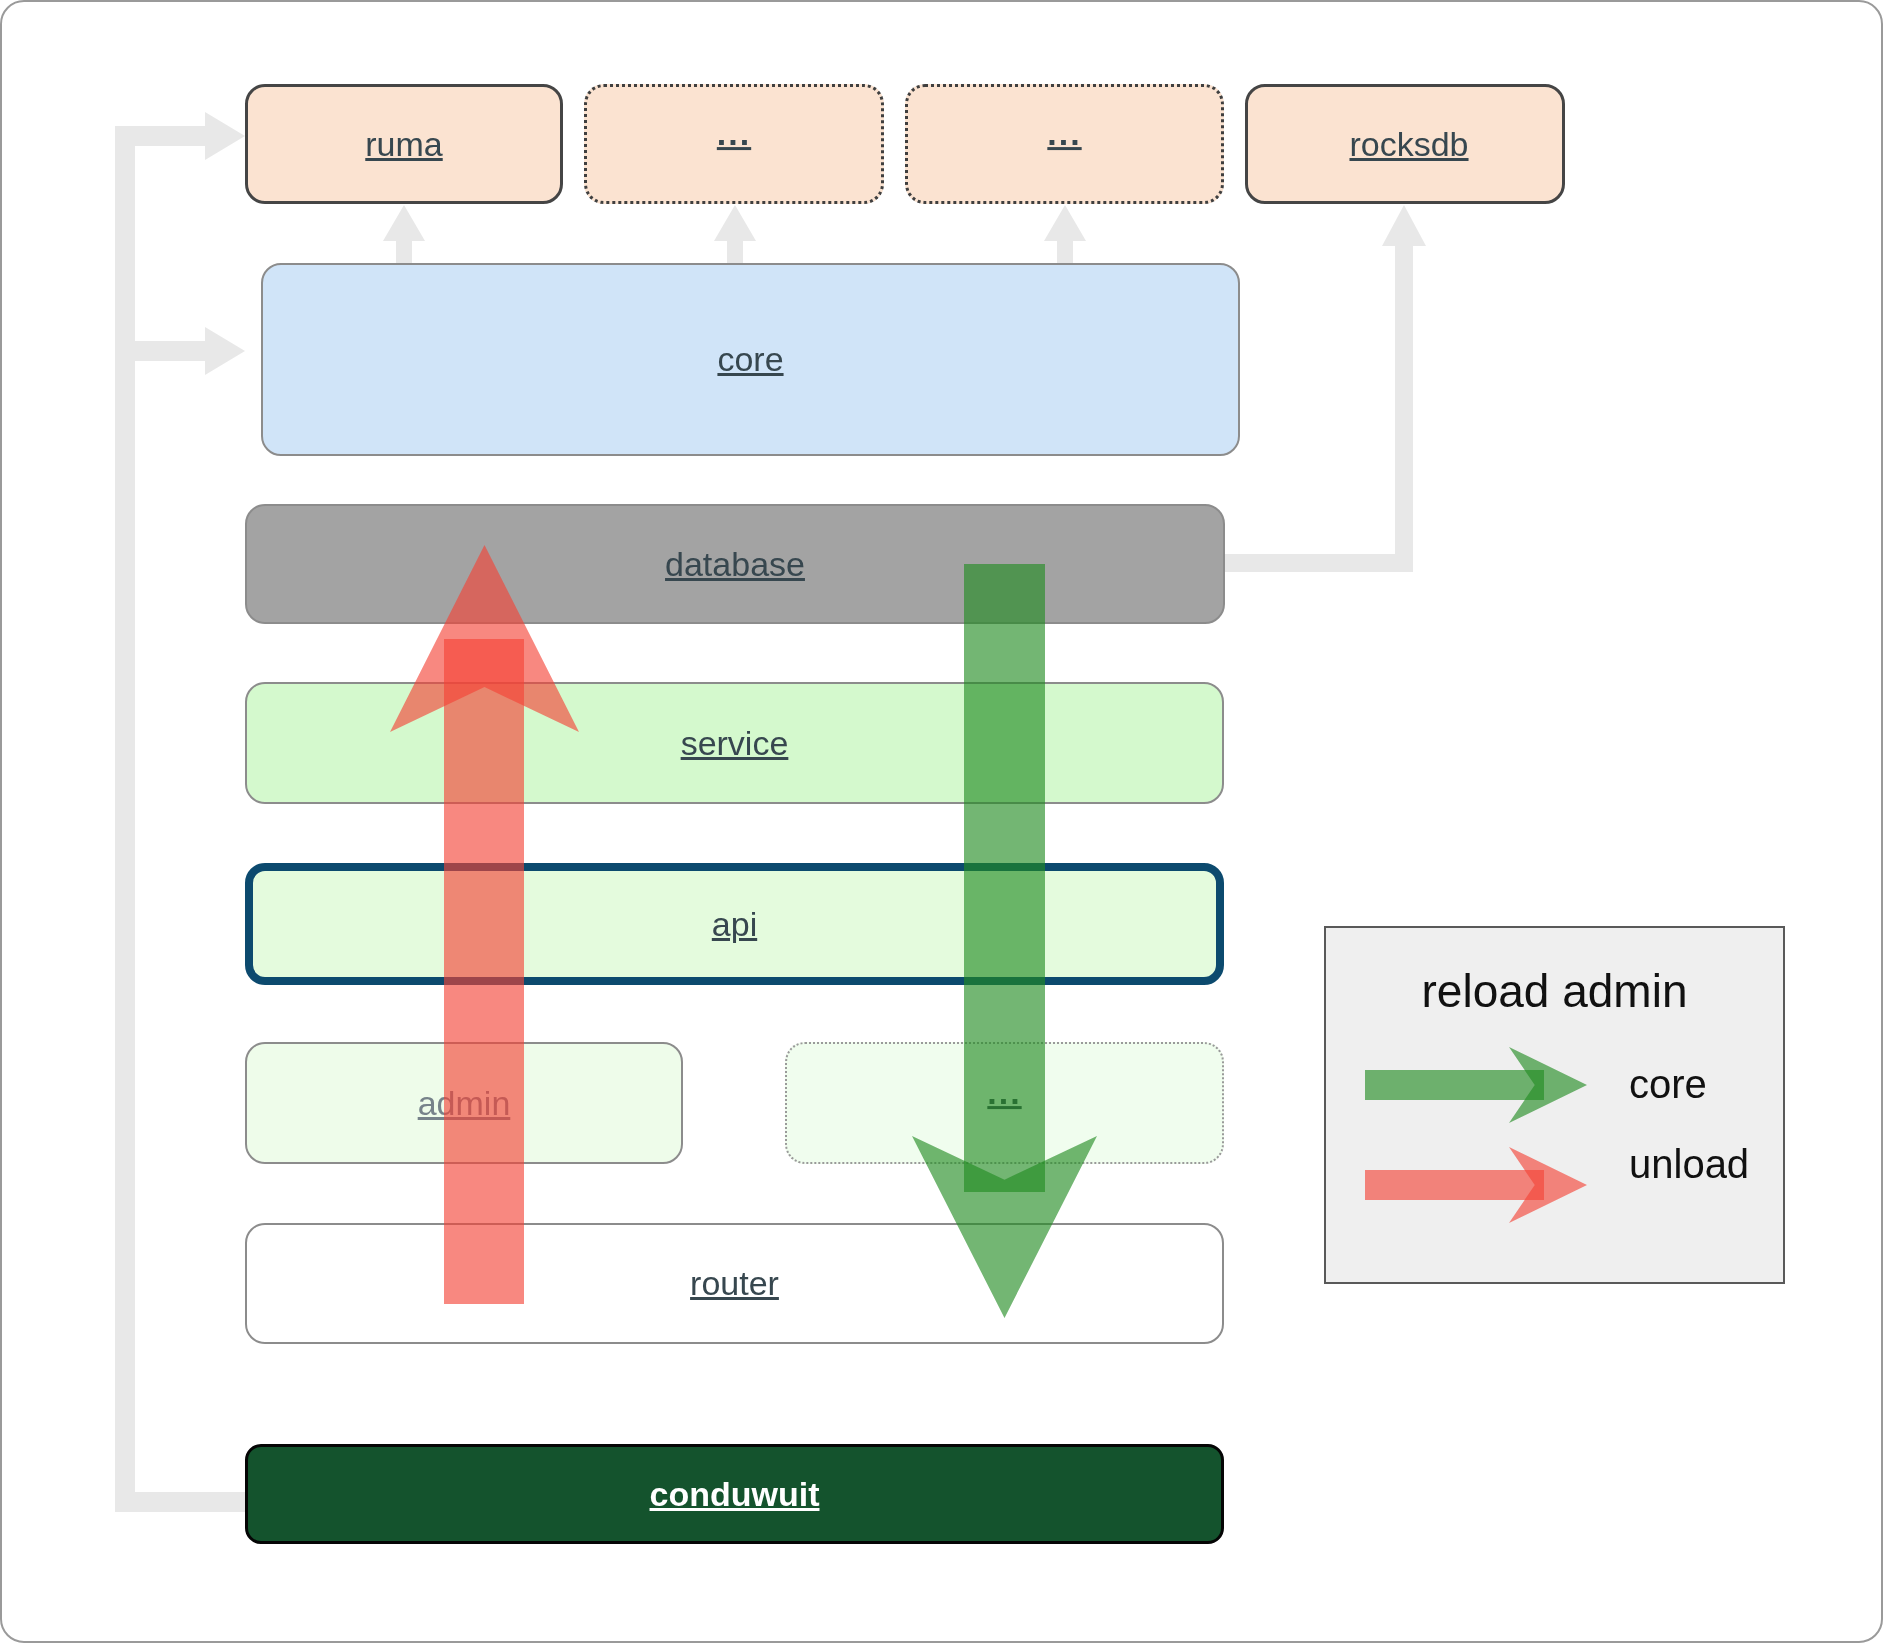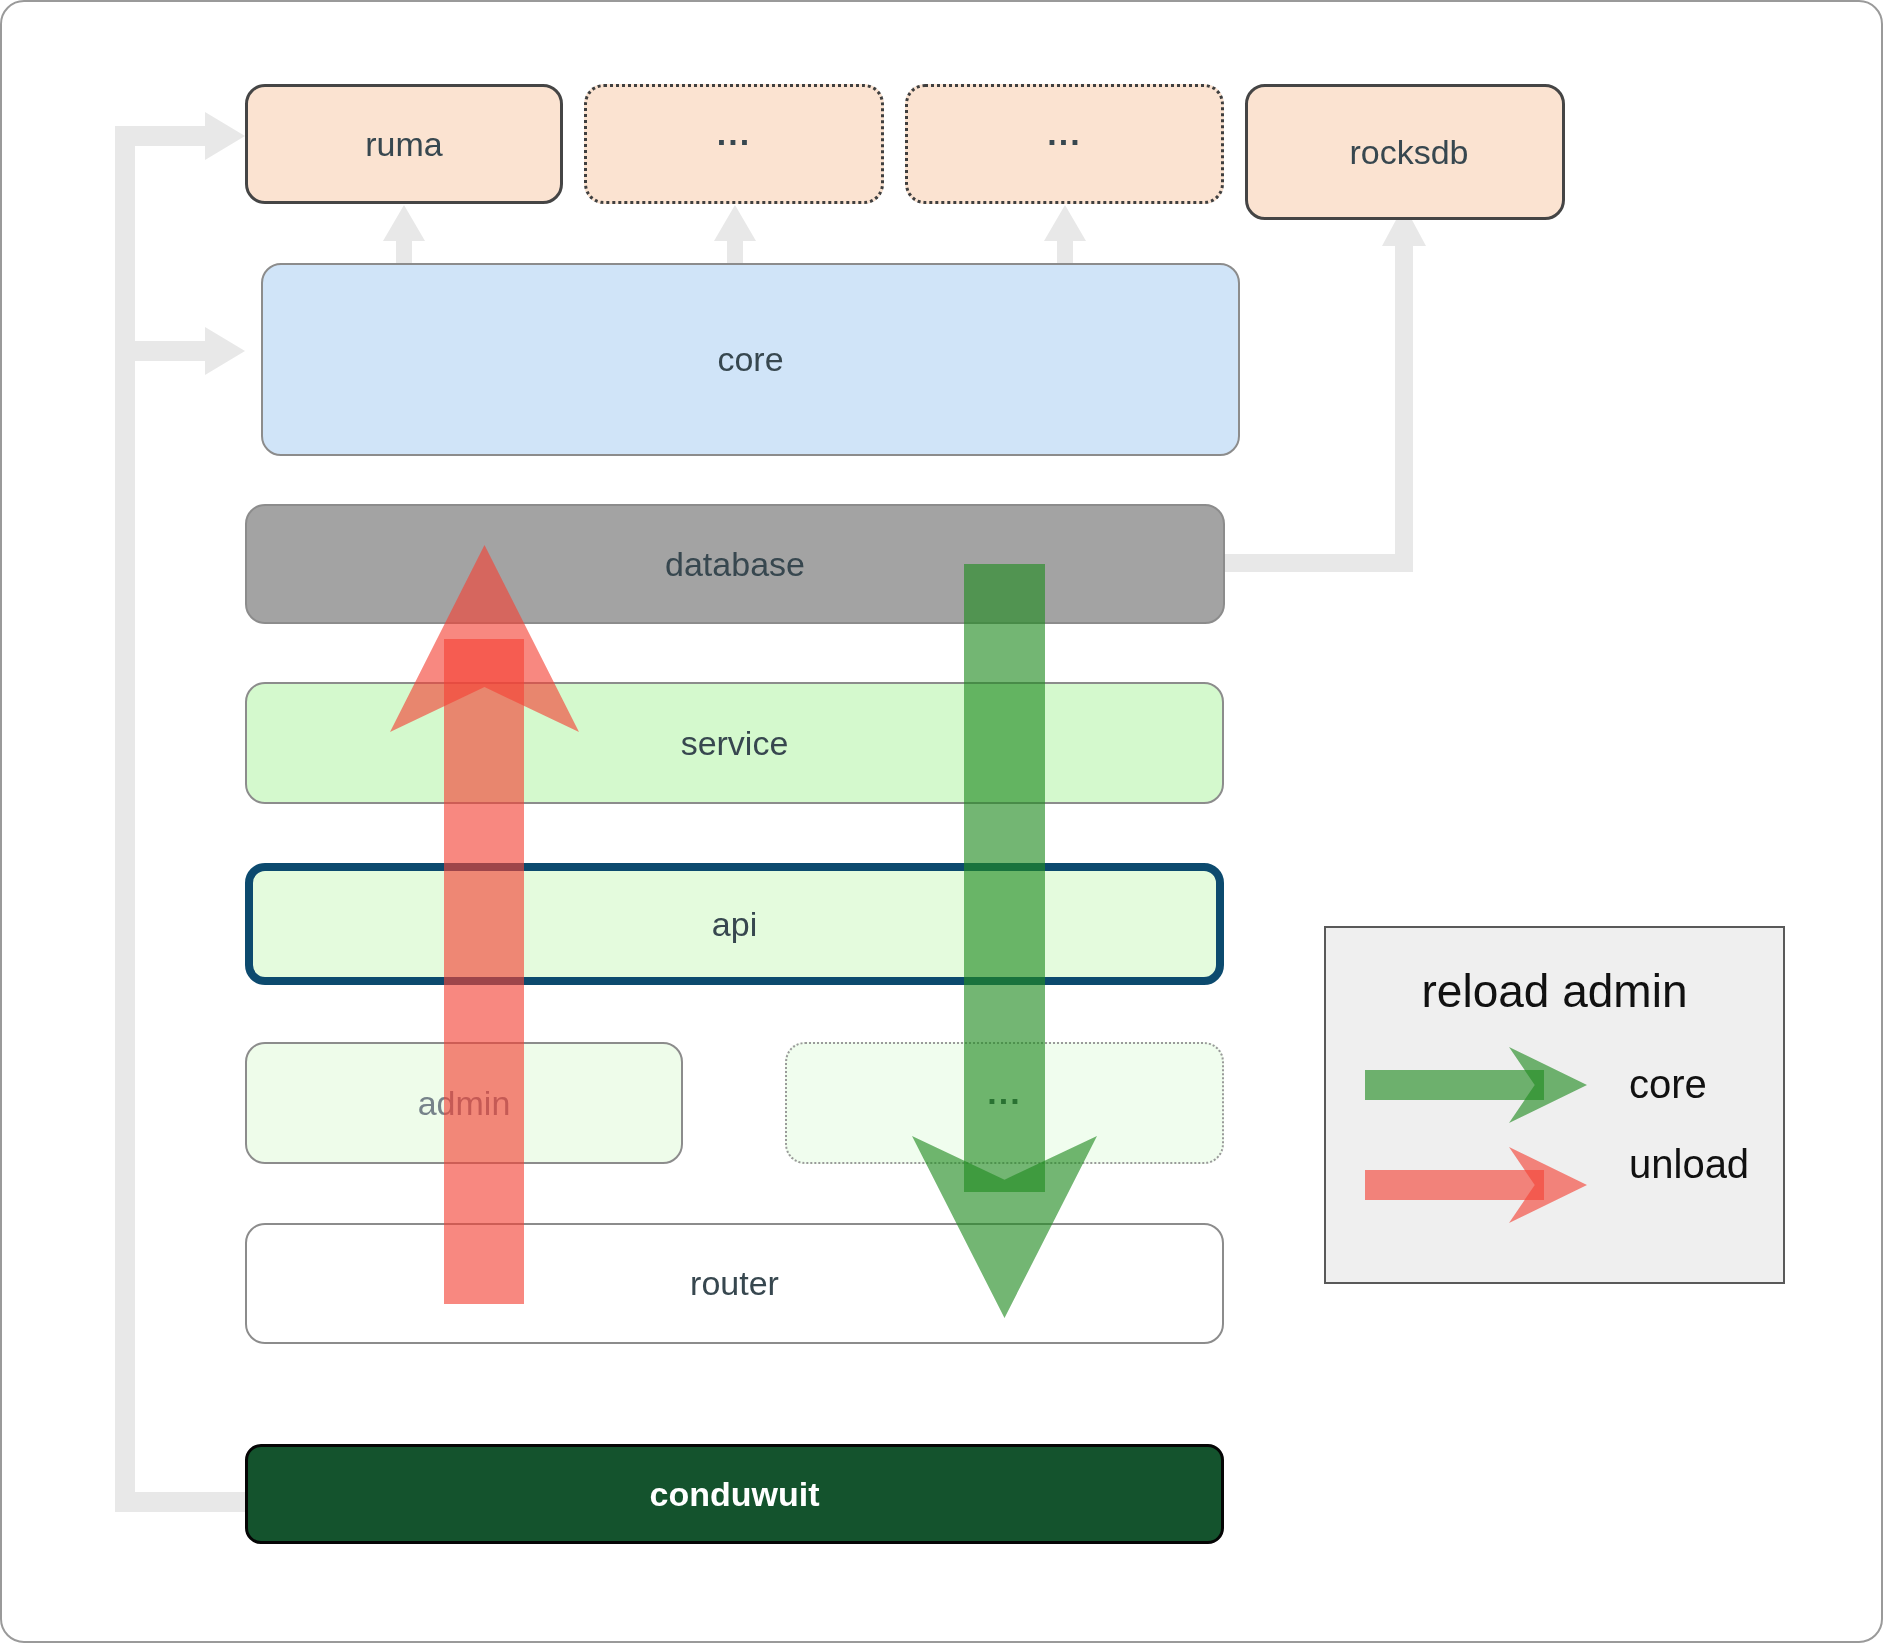--- a/index.html
+++ b/index.html
@@ -6,29 +6,29 @@
   #canvas{
     position:relative;width:1883px;height:1643px;background:#ffffff;
     border:2px solid #9a9a9a;border-radius:24px;box-sizing:border-box;overflow:hidden;
   }
   
   .box{
     position:absolute;box-sizing:border-box;border-radius:20px;
     display:flex;align-items:center;justify-content:center;
     font-size:34px;color:#37474f;z-index:2;
   }
-  .lbl{display:block;}
+  .lbl{display:block;text-decoration:underline;}
   .dots{font-weight:700;transform:translateY(-28%);letter-spacing:2px;}
   
   .peach{background:#fbe3d1;border:3px solid #454545;}
   .peach.dotted{border:3px dotted #3f3f3f;}
   #box-ruma   {left:243px;top:82px;width:318px;height:120px;}
   #box-eltop1 {left:582px;top:82px;width:300px;height:120px;}
   #box-eltop2 {left:903px;top:82px;width:319px;height:120px;}
-  #box-rocksdb{left:1243px;top:82px;width:320px;height:136px;padding-left:8px;}
+  #box-rocksdb{left:1243px;top:82px;width:320px;height:120px;padding-left:8px;}
   
   #box-core    {left:259px;top:261px;width:979px;height:193px;background:#d0e4f8;border:2px solid #8c8c8c;}
   #box-database{left:243px;top:502px;width:980px;height:120px;background:#a3a3a3;border:2px solid #8c8c8c;}
   #box-service {left:243px;top:680px;width:979px;height:122px;background:#d4f9cd;border:2px solid #8c8c8c;}
   #box-api     {left:243px;top:861px;width:979px;height:122px;background:#e4fbdd;border:8px solid #0c4a6e;}
   #box-admin   {left:243px;top:1040px;width:438px;height:122px;background:#eefcea;border:2px solid #8c8c8c;color:#76828a;}
   #box-elbot   {left:783px;top:1040px;width:439px;height:122px;background:#f0fdee;border:2px dotted #9a9a9a;}
   #box-router  {left:243px;top:1221px;width:979px;height:121px;background:#ffffff;border:2px solid #8c8c8c;}
   #box-conduwuit{left:243px;top:1442px;width:979px;height:100px;background:#14532d;border:3px solid #050505;
                  border-radius:16px;color:#ffffff;font-weight:700;}

